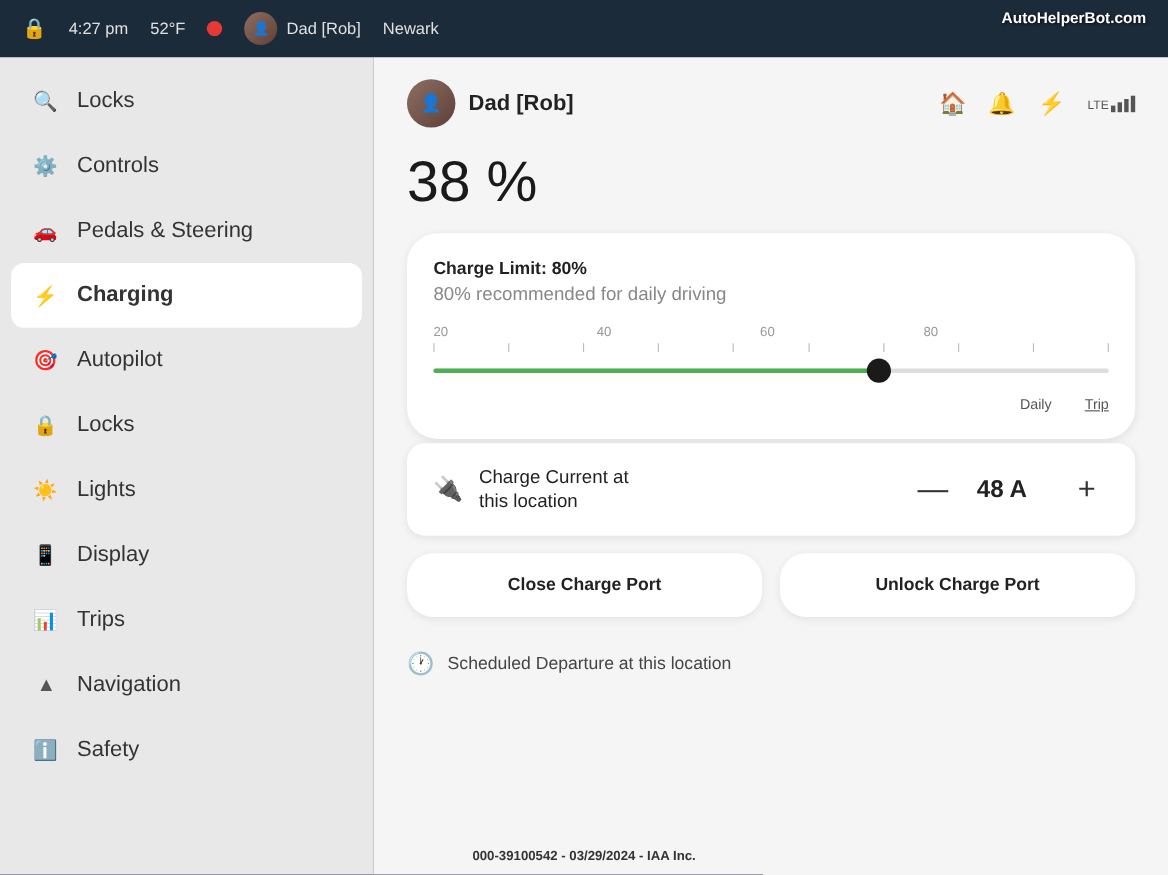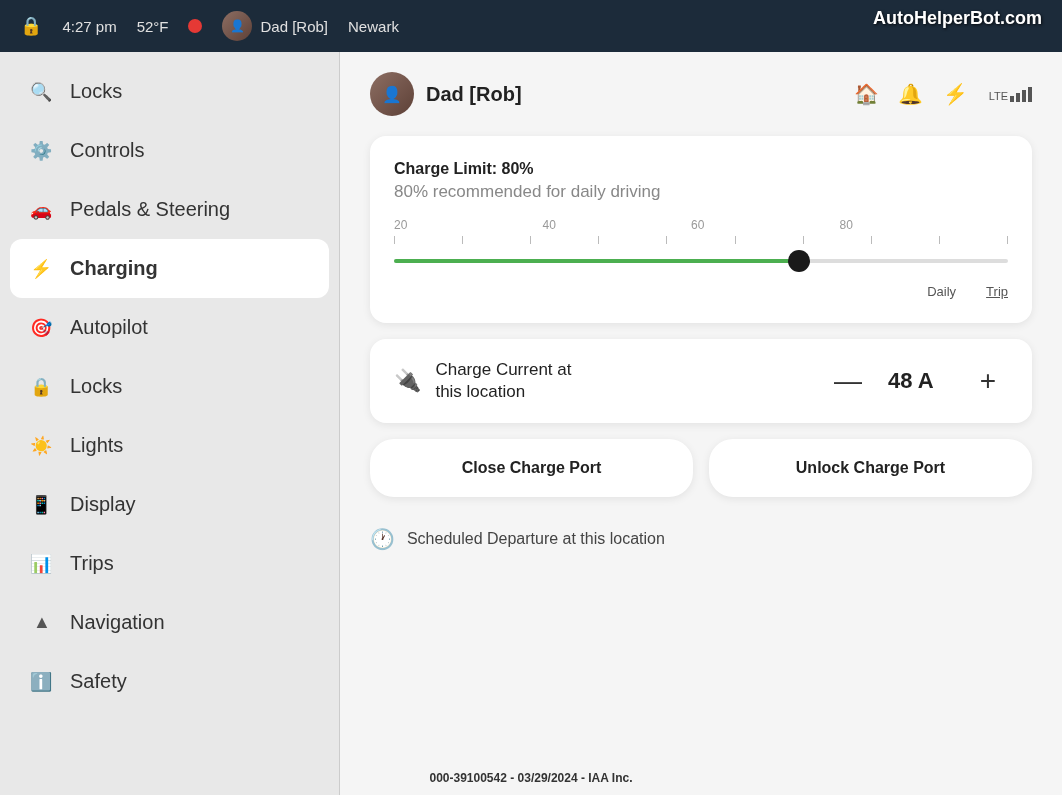--- a/index.html
+++ b/index.html
@@ -68,21 +68,21 @@
     }
     .status-location {
       color: #e0e0e0;
       font-size: 15px;
     }
     .autohelper {
       position: absolute;
       top: 8px;
       right: 20px;
       color: #fff;
-      font-size: 18px;
+      font-size: 14px;
       font-weight: bold;
       z-index: 100;
       text-shadow: 1px 1px 3px rgba(0,0,0,0.8);
     }
 
     
     .main-area {
       display: flex;
       height: calc(795px - 52px);
       background: #f0f0f0;
@@ -187,23 +187,23 @@
     .battery-percent {
       font-size: 52px;
       font-weight: 300;
       color: #1a1a1a;
       margin-bottom: 16px;
     }
 
     
     .charge-card {
       background: #fff;
-      border-radius: 16px;
+      border-radius: 28px;
       padding: 24px;
-      margin-bottom: 16px;
+      margin-bottom: 4px;
       box-shadow: 0 2px 8px rgba(0,0,0,0.08);
     }
     .charge-limit-label {
       font-size: 16px;
       font-weight: 600;
       color: #222;
       margin-bottom: 4px;
     }
     .charge-limit-sublabel {
       font-size: 17px;
@@ -471,20 +471,21 @@
             <div class="signal-bars">
               <div class="signal-bar" style="height:6px;"></div>
               <div class="signal-bar" style="height:9px;"></div>
               <div class="signal-bar" style="height:12px;"></div>
               <div class="signal-bar" style="height:15px;"></div>
             </div>
           </div>
         </div>
       </div>
 
+      <div class="battery-percent">38 %</div>
 
       <div class="charge-card">
         <div class="charge-limit-label">Charge Limit: 80%</div>
         <div class="charge-limit-sublabel">80% recommended for daily driving</div>
 
         <div class="slider-tick-labels">
           <span>20</span>
           <span>40</span>
           <span>60</span>
           <span>80</span>

